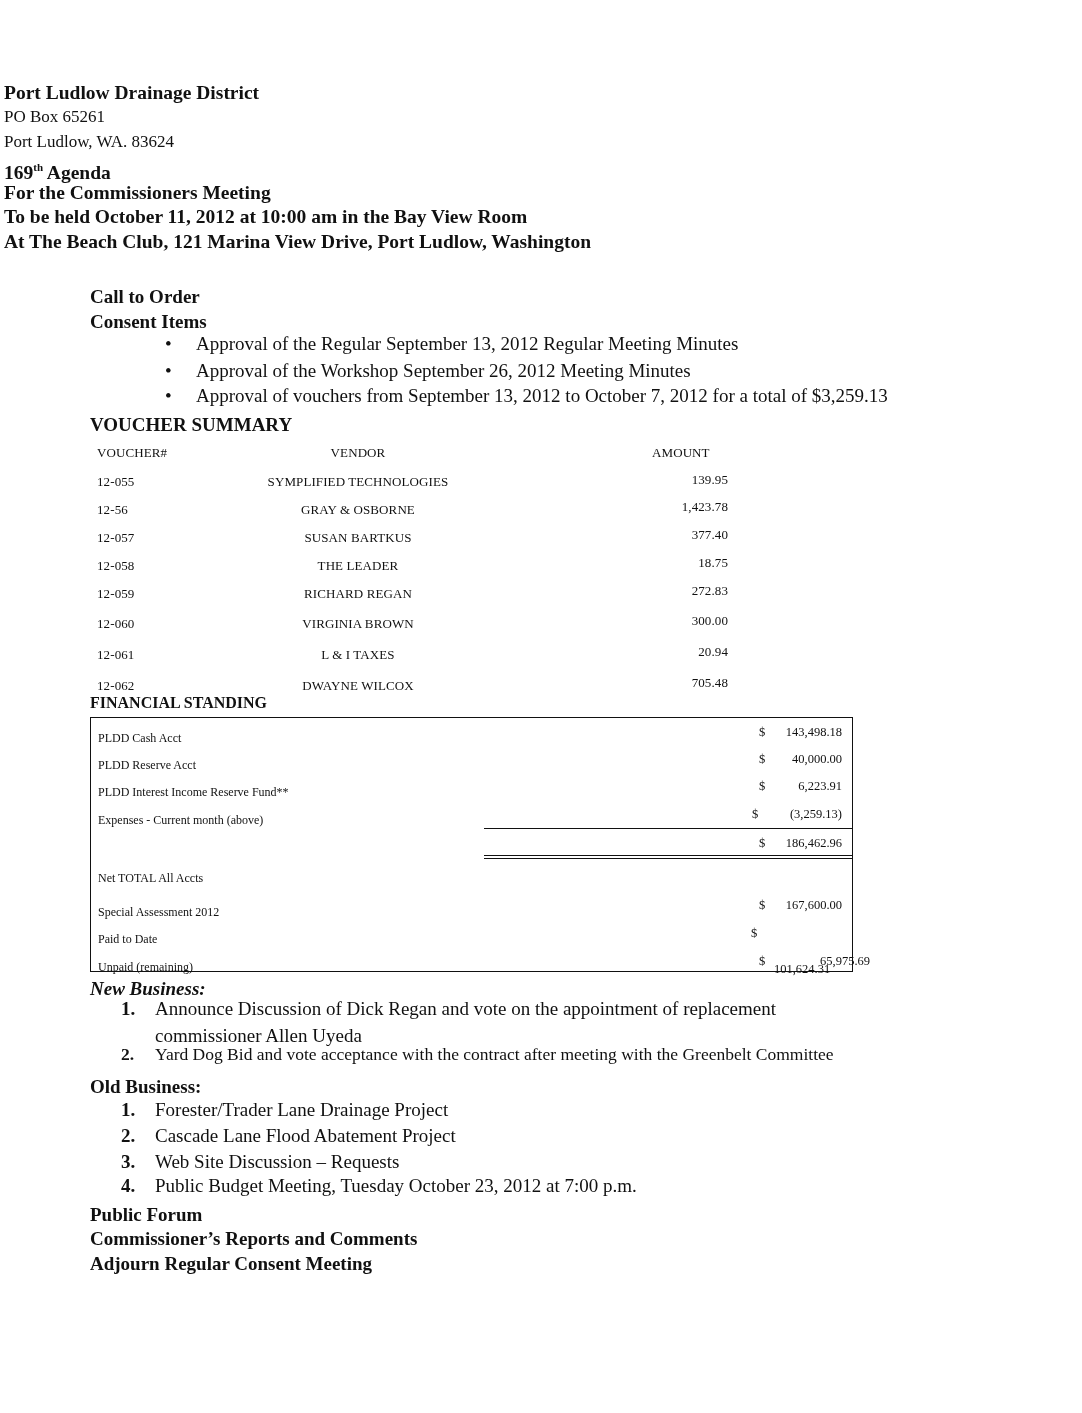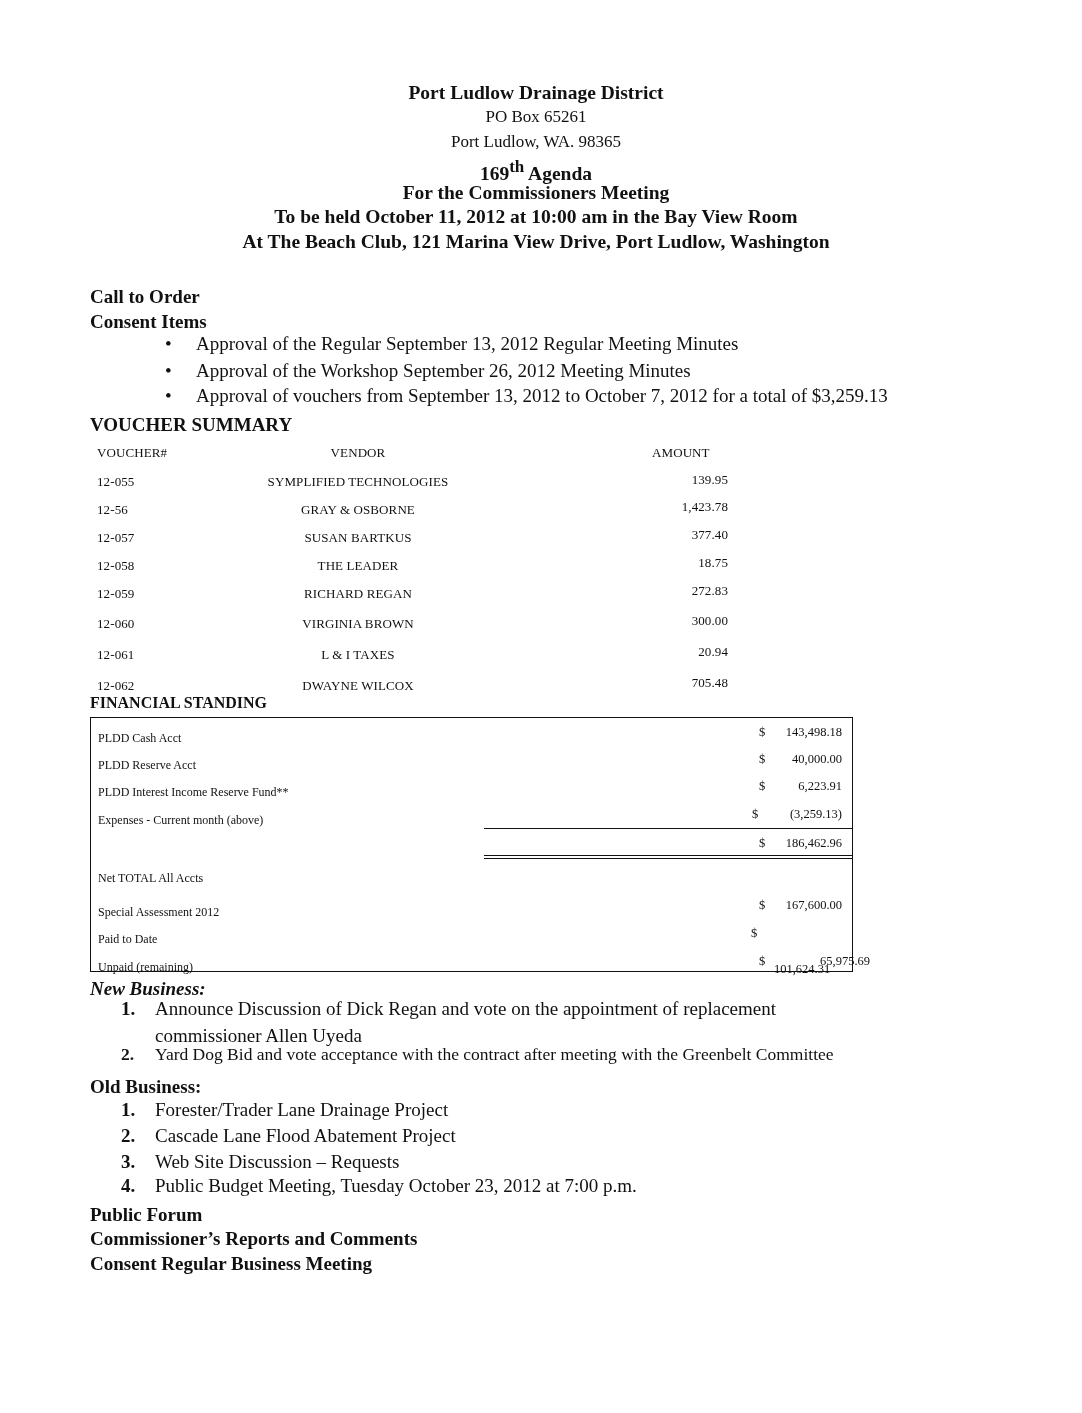--- a/index.html
+++ b/index.html
@@ -1,24 +1,24 @@
 <!DOCTYPE html>
 <html><head>
   <meta charset="utf-8">
   <style>
     html, body { margin: 0; padding: 0; background: #ffffff; }
     body {
       width: 1082px; height: 1413px; position: relative; overflow: hidden;
       font-family: "Liberation Serif", "DejaVu Serif", serif; color: #111;
     }
     .abs { position: absolute; }
-    .header { position: absolute; left: 12px; width: 1048px; text-align: center; }
+    .header { position: absolute; left: 4px; width: 1048px; }
     .h-bold { font-weight: bold; font-size: 19.5px; line-height: 24.5px; }
     .h-reg { font-size: 17px; line-height: 24.5px; }
-    sup { font-size: 17px; }
+    sup { font-size: 11px; }
     .sec { position: absolute; left: 90px; font-weight: bold; font-size: 19px; }
     .bullet-row { position: absolute; left: 165px; font-size: 19px; white-space: nowrap; }
     .bullet-row .dot { display: inline-block; width: 31px; }
     .small { font-size: 13px; letter-spacing: 0.1px; font-family: "Liberation Serif", serif; }
     .vcol-num { position: absolute; left: 97px; }
     .vcol-vendor { position: absolute; width: 300px; left: 208px; text-align: center; }
     .vcol-amt { position: absolute; width: 100px; left: 628px; text-align: right; }
     .fin-box { position: absolute; left: 90px; top: 717px; width: 763px; height: 255px;
       border: 1px solid #111; box-sizing: border-box; }
     .fin-label { position: absolute; left: 98px; font-size: 12px; }
@@ -27,21 +27,21 @@
     .rule { position: absolute; height: 0; border-top: 1.2px solid #111; }
     .num-item { position: absolute; font-size: 19px; white-space: nowrap; }
     .num-item .n { position: absolute; left: 0; font-weight: bold; }
     .num-item .t { position: absolute; left: 34px; }
   </style>
 </head>
 <body>
 
 <div class="header h-bold" style="top:81px;">Port Ludlow Drainage District</div>
 <div class="header h-reg" style="top:105px;">PO Box 65261</div>
-<div class="header h-reg" style="top:130px;">Port Ludlow, WA.  98365</div>
+<div class="header h-reg" style="top:130px;">Port Ludlow, WA.  83624</div>
 <div class="header h-bold" style="top:155px;">
   <span>169</span><sup>th</sup><span> Agenda</span>
 </div>
 <div class="header h-bold" style="top:181px;">For the Commissioners Meeting</div>
 <div class="header h-bold" style="top:205px;">To be held October 11, 2012 at 10:00 am in the Bay View Room</div>
 <div class="header h-bold" style="top:230px;">At The Beach Club, 121 Marina View Drive, Port Ludlow, Washington</div>
 
 <div class="sec" style="top:286px;">Call to Order</div>
 <div class="sec" style="top:311px;">Consent Items</div>
 
@@ -183,13 +183,13 @@
       <span class="t">Web Site Discussion – Requests</span>
     </div>
     <div class="num-item" style="left: 121px; top: 1175px;">
       <span class="n">4.</span>
       <span class="t">Public Budget Meeting, Tuesday October 23, 2012 at 7:00 p.m.</span>
     </div>
   </div>
 
 <div class="sec" style="top:1204px;">Public Forum</div>
 <div class="sec" style="top:1228px;">Commissioner’s Reports and Comments</div>
-<div class="sec" style="top:1253px;">Consent Regular Business Meeting</div>
+<div class="sec" style="top:1253px;">Adjourn Regular Consent Meeting</div>
 
 </body></html>

